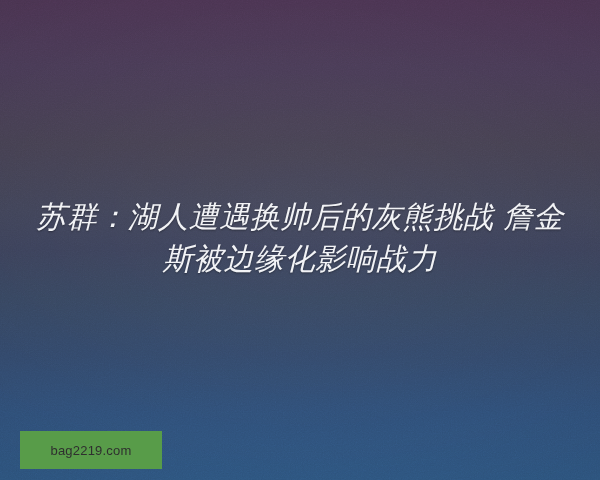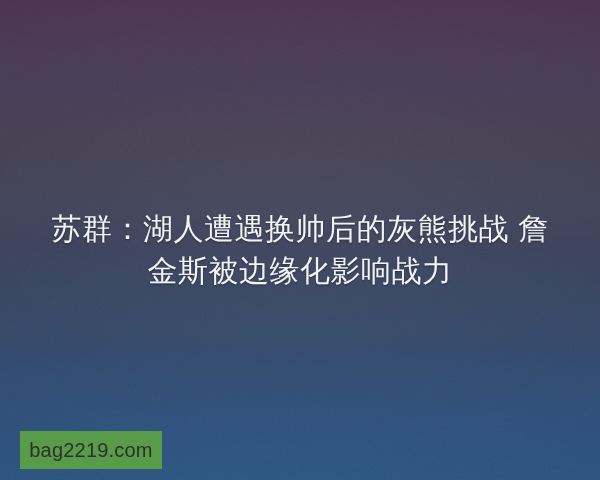--- a/index.html
+++ b/index.html
@@ -61,45 +61,46 @@
   
   #title-block {
     position: absolute;
     left: 36px;
     right: 36px;
     top: 196px;
     text-align: center;
   }
 
   #title-text {
-    margin: 12px;
+    margin: 0;
     font-weight: 400;
     font-size: 30px;
     line-height: 42px;
     color: #f2f3f6;
     letter-spacing: 0.5px;
     text-shadow: 0 1px 2px rgba(0,0,0,0.35);
     word-break: break-word;
+    font-style: italic;
   }
 
   
   #watermark-badge {
     position: absolute;
     left: 20px;
     top: 431px;
     width: 142px;
     height: 38px;
     background: #589c49;
     display: flex;
     align-items: center;
     justify-content: center;
   }
 
   #watermark-label {
-    font-size: 20px;
+    font-size: 13px;
     line-height: 1;
     color: #2f2f2f;
     letter-spacing: 0.2px;
     white-space: nowrap;
   }
 </style>
 </head>
 <body>
 
 <div id="stage">

